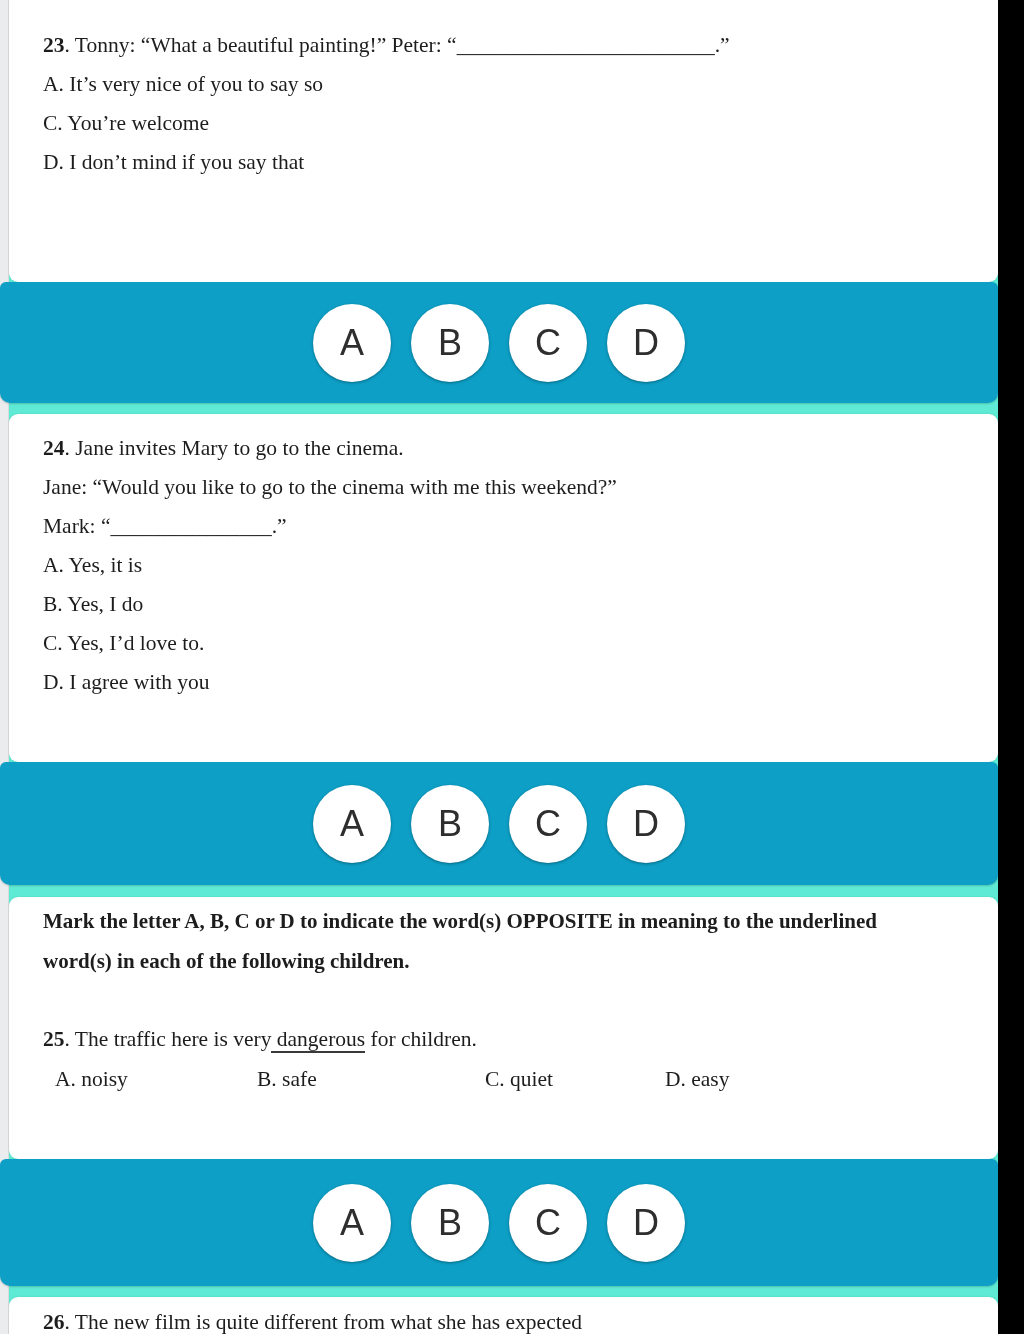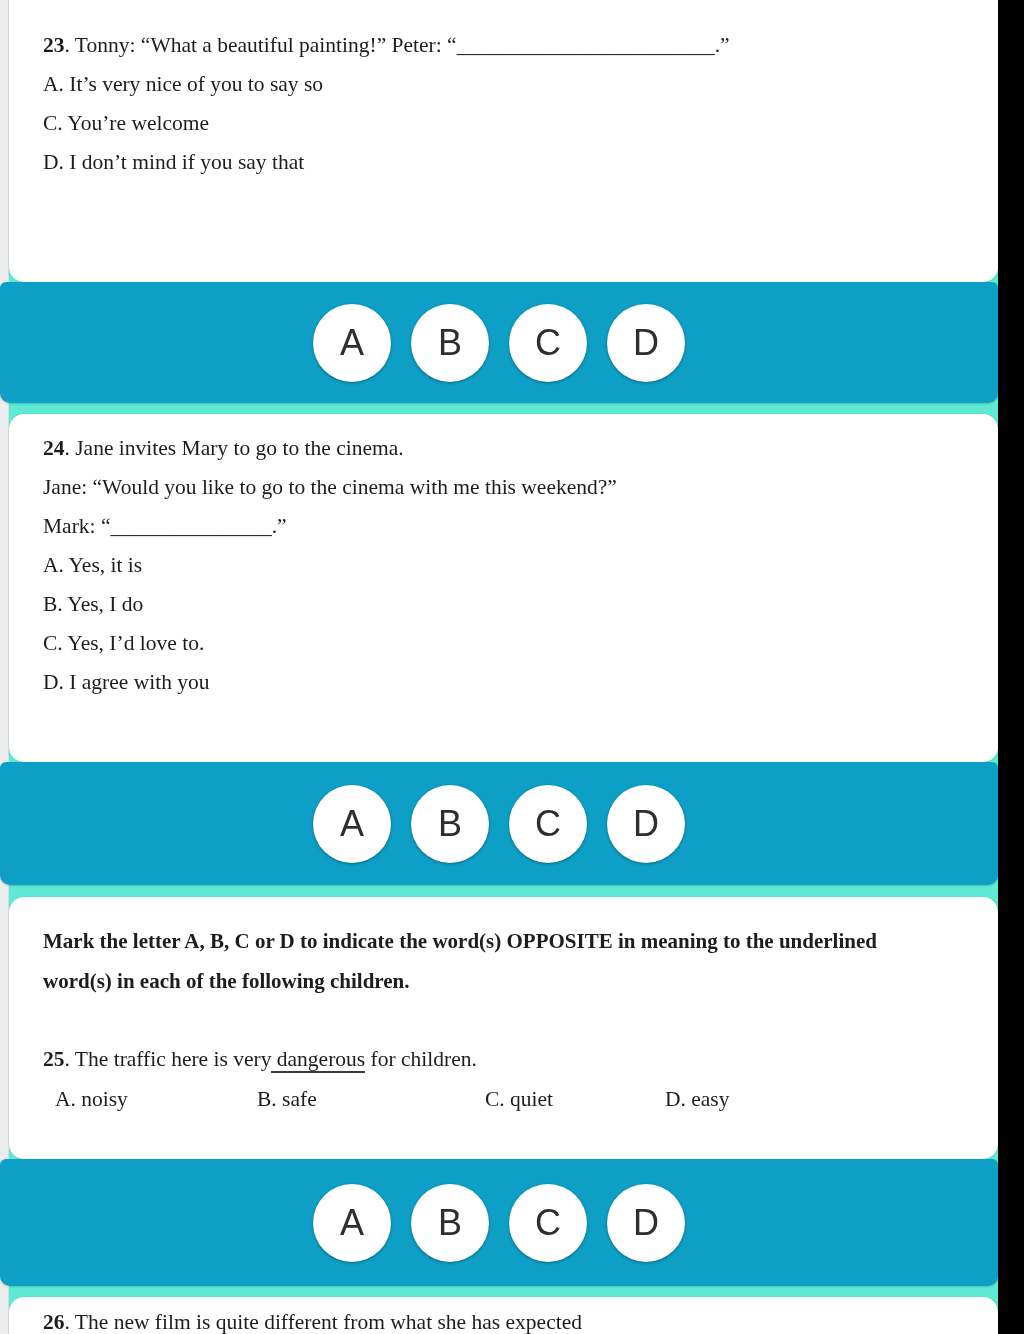--- a/index.html
+++ b/index.html
@@ -14,28 +14,28 @@
   .left-strip{
     position:absolute;left:0;top:0;width:8px;height:100%;
     background:#ebecee;border-right:1px solid #d8dadc;
   }
   .right-bar{
     position:absolute;left:998px;top:0;width:26px;height:100%;
     background:#000000;z-index:30;
   }
   .card{
     position:absolute;left:9px;width:989px;
-    background:#ffffff;border-radius:15px;
+    background:#ffffff;border-radius:9px;
     box-shadow:0 0 2px rgba(0,0,0,0.12);
     box-sizing:border-box;
     padding-left:34px;padding-right:28px;
   }
   .card-q23{top:0;height:282px;padding-top:26px;border-top-left-radius:0;border-top-right-radius:0;}
   .card-q24{top:414px;height:348px;padding-top:15px;}
-  .card-instr{top:897px;height:262px;padding-top:24px;}
+  .card-instr{top:897px;height:262px;padding-top:4px;}
   .card-q26{top:1297px;height:120px;padding-top:6px;}
   .qline{font-size:21.5px;line-height:39px;white-space:nowrap;}
   .qline b{font-weight:bold;}
   .instr-line{font-size:21px;line-height:40px;font-weight:bold;white-space:nowrap;}
   .spacer38{height:38px;}
   .q25-line{font-size:21.5px;line-height:40px;white-space:nowrap;}
   .underlined{border-bottom:2px solid #3a3a3a;margin-top:20px;}
   .inline-options{position:relative;height:40px;font-size:21.5px;line-height:40px;}
   .inline-options span{position:absolute;top:0;white-space:nowrap;}
   .opt-a{left:12px;}  .opt-b{left:214px;}  .opt-c{left:442px;}  .opt-d{left:622px;}

